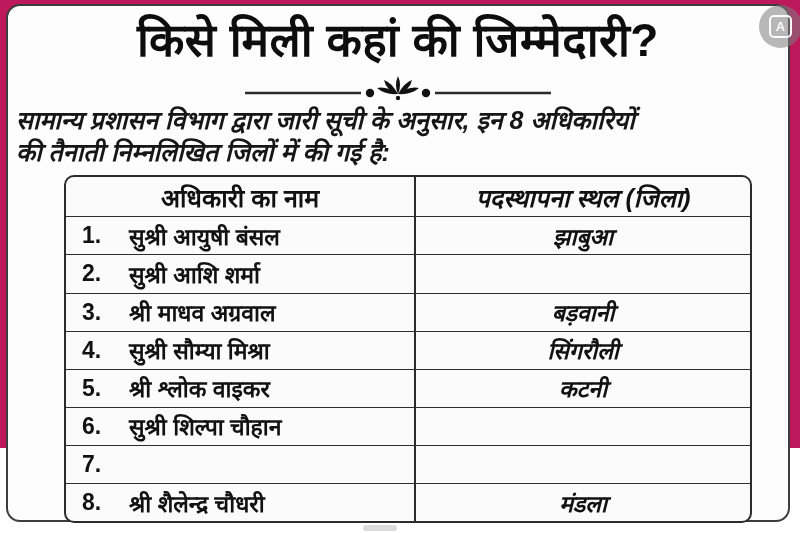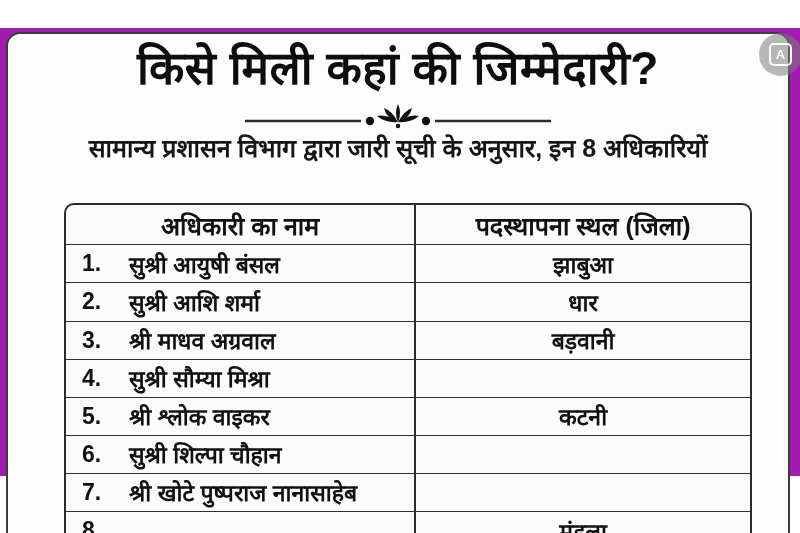--- a/index.html
+++ b/index.html
@@ -8,22 +8,21 @@
     width: 800px;
     height: 533px;
     background: #ffffff;
     font-family: "Liberation Sans", "DejaVu Sans", sans-serif;
     overflow: hidden;
   }
   .stage {
     position: relative;
     width: 800px;
     height: 448px;
-    background: #a21caf;
-    margin-top: 28px;
+    background: #be185d;
   }
   .card {
     position: absolute;
     left: 6px;
     top: 4px;
     width: 784px;
     height: 518px;
     border: 2.5px solid #3d3d3d;
     border-radius: 14px;
     background: #fdfdfd;
@@ -42,28 +41,28 @@
     line-height: 1.15;
   }
   .ornament {
     position: absolute;
     left: 50%;
     top: 66px;
     transform: translateX(-50%);
   }
   .subtitle {
     position: absolute;
-    left: 0;
+    left: 8px;
     top: 98px;
     width: 100%;
-    text-align: center;
     font-size: 25px;
     font-weight: 600;
     color: #161616;
     line-height: 1.28;
+    font-style: italic;
   }
   .tbl {
     position: absolute;
     left: 56px;
     top: 169px;
     width: 688px;
     height: 348px;
     border: 2.5px solid #2b2b2b;
     border-radius: 10px;
     background: #fbfbfb;
@@ -92,20 +91,21 @@
   }
   .td.name-col {
     width: 51.2%;
     border-right: 2px solid #2b2b2b;
     padding-left: 16px;
   }
   .td.dist-col {
     flex: 1;
     justify-content: center;
     text-align: right;
+    font-style: italic;
   }
   .th {
     font-size: 25px;
     font-weight: 800;
     justify-content: center;
     padding-left: 0 !important;
   }
   .row-no {
     width: 47px;
     flex: 0 0 47px;
@@ -167,69 +167,70 @@
           <path d="M155 22 Q162 10 169 8 Q167 18 155 22"></path>
           <path d="M155 22 Q144 14 134 16 Q142 23 155 22"></path>
           <path d="M155 22 Q166 14 176 16 Q168 23 155 22"></path>
           <circle cx="155" cy="26" r="2.2"></circle>
         </g>
       </svg>
     </div>
 
     <div class="subtitle">
       <div>सामान्य प्रशासन विभाग द्वारा जारी सूची के अनुसार, इन 8 अधिकारियों</div>
+      <div>की तैनाती निम्नलिखित जिलों में की गई है:</div>
     </div>
 
     <div class="tbl">
       <div class="tr header-row">
         <div class="td name-col th">अधिकारी का नाम</div>
         <div class="td dist-col th">पदस्थापना स्थल (जिला)</div>
       </div>
       <div id="table-body" style="display:contents"><div class="tr">
             <div class="td name-col">
               <span class="row-no">1.</span>
               <span>सुश्री आयुषी बंसल</span>
             </div>
             <div class="td dist-col">झाबुआ</div>
           </div><div class="tr">
             <div class="td name-col">
               <span class="row-no">2.</span>
               <span>सुश्री आशि शर्मा</span>
             </div>
-            <div class="td dist-col">धार</div>
           </div><div class="tr">
             <div class="td name-col">
               <span class="row-no">3.</span>
               <span>श्री माधव अग्रवाल</span>
             </div>
             <div class="td dist-col">बड़वानी</div>
           </div><div class="tr">
             <div class="td name-col">
               <span class="row-no">4.</span>
               <span>सुश्री सौम्या मिश्रा</span>
             </div>
+            <div class="td dist-col">सिंगरौली</div>
           </div><div class="tr">
             <div class="td name-col">
               <span class="row-no">5.</span>
               <span>श्री श्लोक वाइकर</span>
             </div>
             <div class="td dist-col">कटनी</div>
           </div><div class="tr">
             <div class="td name-col">
               <span class="row-no">6.</span>
               <span>सुश्री शिल्पा चौहान</span>
             </div>
           </div><div class="tr">
             <div class="td name-col">
               <span class="row-no">7.</span>
-              <span>श्री खोटे पुष्पराज नानासाहेब</span>
             </div>
           </div><div class="tr">
             <div class="td name-col">
               <span class="row-no">8.</span>
+              <span>श्री शैलेन्द्र चौधरी</span>
             </div>
             <div class="td dist-col">मंडला</div>
           </div></div>
     </div>
 
   </div>
 
   <div class="badge">
     <div class="badge-glyph">A</div>
   </div>

